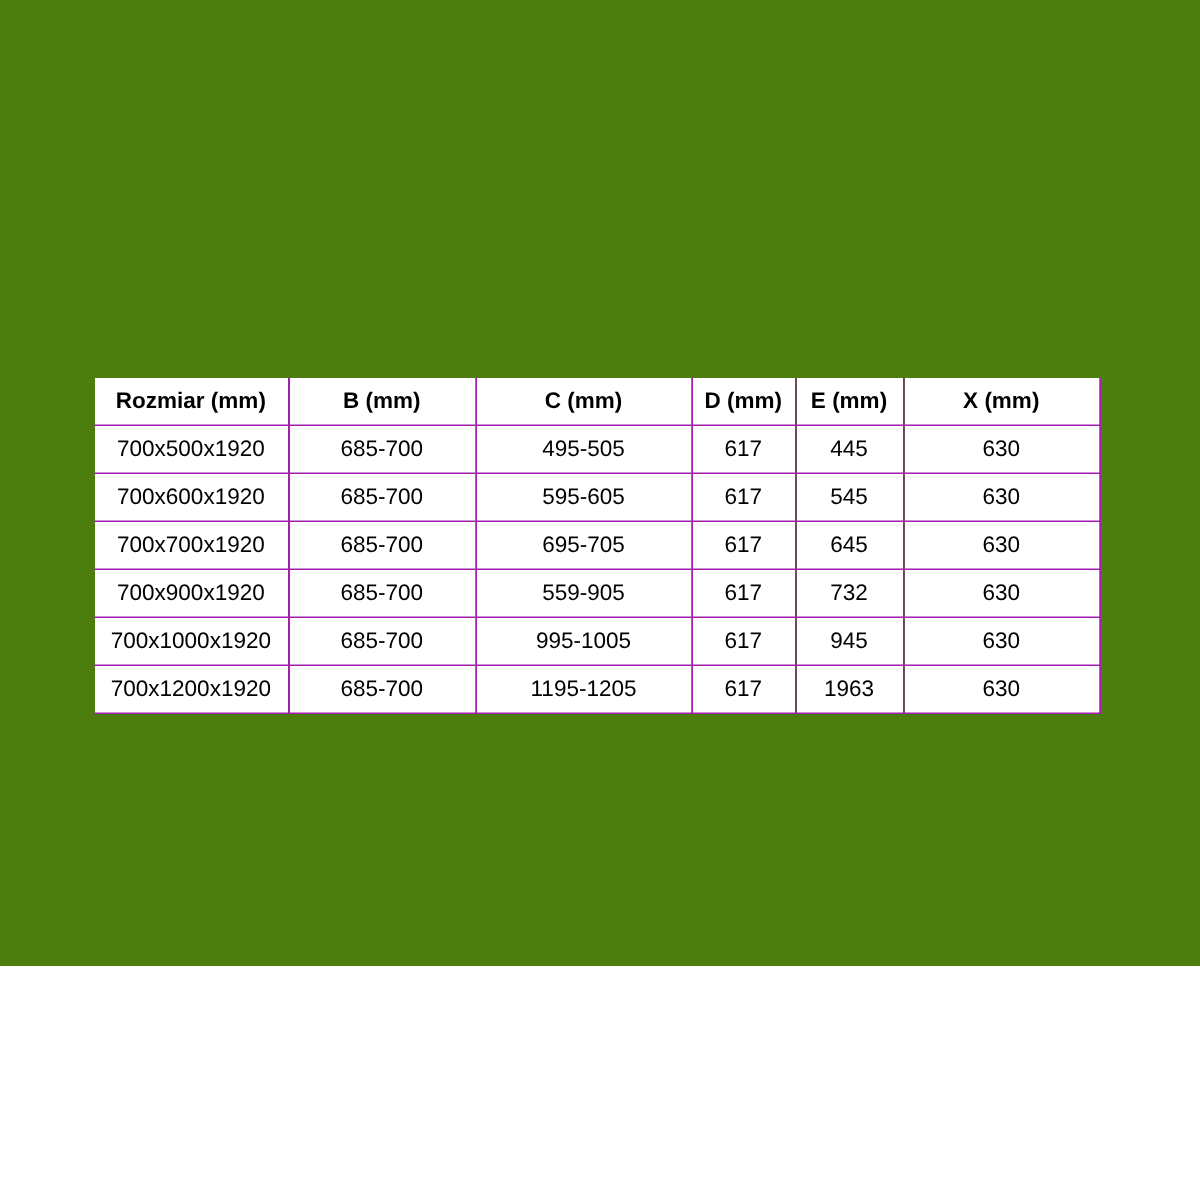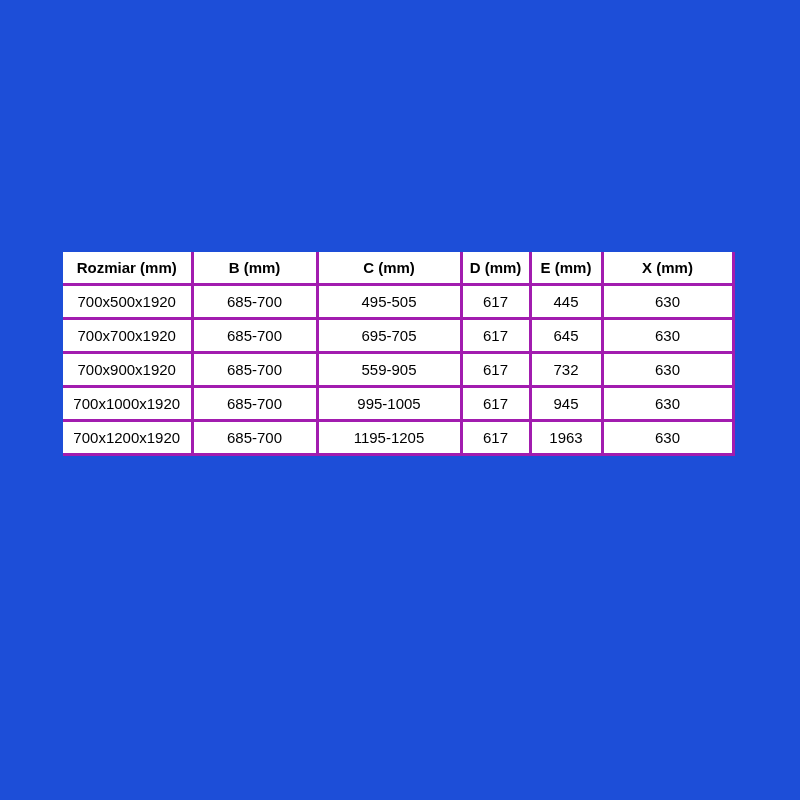--- a/index.html
+++ b/index.html
@@ -7,36 +7,36 @@
     padding: 0;
     background: #ffffff;
     width: 800px;
     height: 800px;
     font-family: "Liberation Sans", sans-serif;
     color: #000000;
   }
   .page {
     position: relative;
     width: 800px;
-    height: 800px;
-    background: #1d4ed8;
+    height: 644px;
+    background: #4d7c0f;
     overflow: hidden;
   }
   .spec-table-wrap {
     position: absolute;
     left: 63px;
     top: 252px;
   }
   table.spec-table {
     border-collapse: collapse;
     table-layout: fixed;
   }
   table.spec-table th,
   table.spec-table td {
-    border: 3px solid #a21caf;
+    border: 1px solid #a21caf;
     text-align: center;
     vertical-align: middle;
     padding: 0;
     height: 31px;
     font-size: 15px;
     line-height: 1;
     color: #000000;
     background: #ffffff;
     overflow: hidden;
     white-space: nowrap;
@@ -75,20 +75,28 @@
       <tbody>
         <tr>
           <td>700x500x1920</td>
           <td>685-700</td>
           <td>495-505</td>
           <td>617</td>
           <td>445</td>
           <td>630</td>
         </tr>
         <tr>
+          <td>700x600x1920</td>
+          <td>685-700</td>
+          <td>595-605</td>
+          <td>617</td>
+          <td>545</td>
+          <td>630</td>
+        </tr>
+        <tr>
           <td>700x700x1920</td>
           <td>685-700</td>
           <td>695-705</td>
           <td>617</td>
           <td>645</td>
           <td>630</td>
         </tr>
         <tr>
           <td>700x900x1920</td>
           <td>685-700</td>

